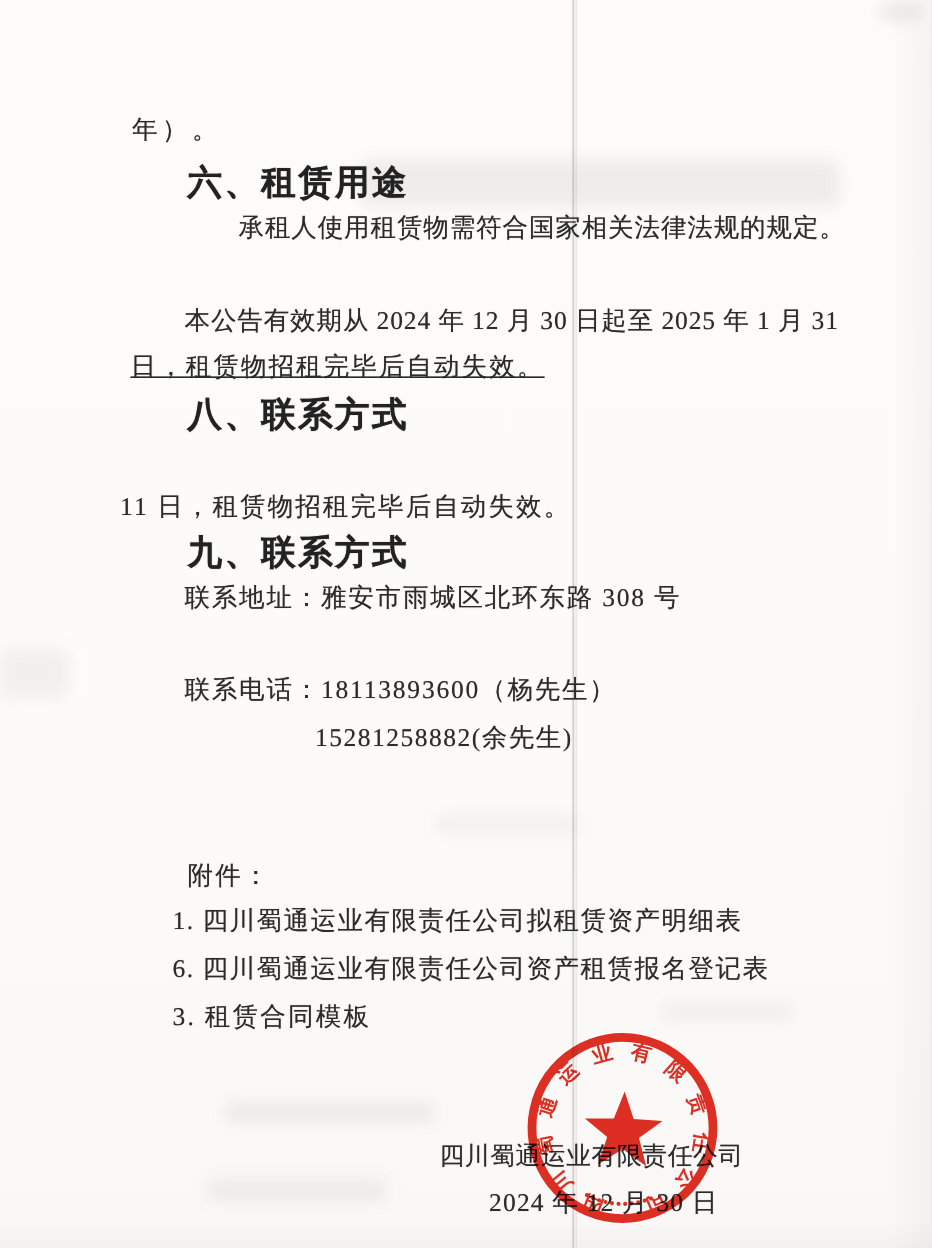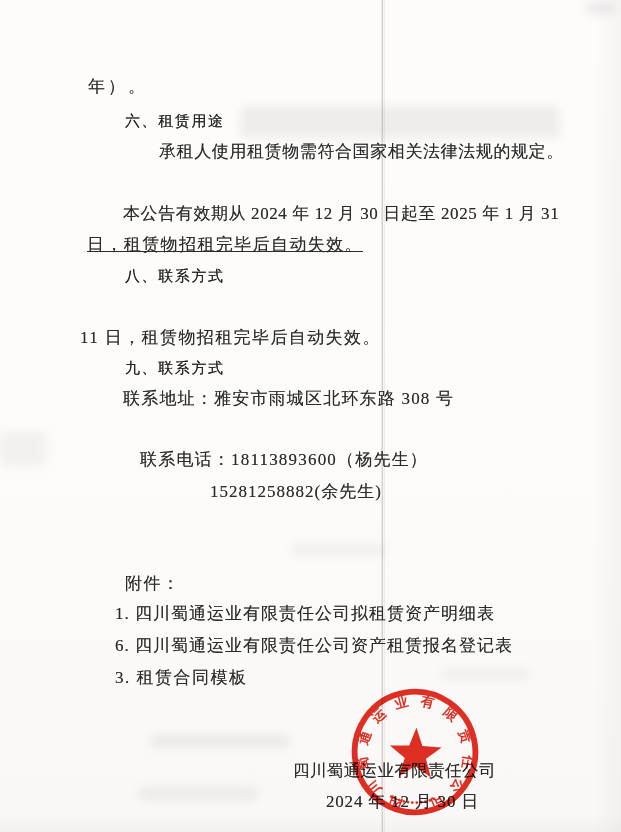--- a/index.html
+++ b/index.html
@@ -52,39 +52,39 @@
   .line {
     position: absolute;
     white-space: nowrap;
     font-size: 17px;
     line-height: 22px;
     letter-spacing: 0.6px;
     text-shadow: 0 0 0.5px rgba(40,40,40,0.55);
   }
   .heading {
     font-family: "Liberation Sans", "DejaVu Sans", sans-serif;
-    font-weight: normal;
-    font-size: 15px;
+    font-weight: bold;
+    font-size: 23px;
     letter-spacing: 1.6px;
     color: #222;
     text-shadow: 0 0 0.6px rgba(20,20,20,0.7);
   }
 
   .l-intro   { left: 88px;  top: 76px;  letter-spacing: 3px; }
   .l-h6      { left: 125px; top: 110px; }
   .l-s6a     { left: 123px; top: 141px; margin-left: 36px; }
   .l-h7      { left: 125px; top: 171px; }
   .l-s7a     { left: 123px; top: 203px; text-align: right; }
   .l-s7b     { left: 87px;  top: 234px; letter-spacing: 1.4px; text-decoration: underline; }
   .l-h8      { left: 125px; top: 265px; }
   .l-s8a     { left: 123px; top: 296px; }
   .l-s8b     { left: 80px;  top: 327px; letter-spacing: 1.4px; }
   .l-h9      { left: 125px; top: 357px; }
   .l-addr    { left: 123px; top: 388px; letter-spacing: 1.2px; }
-  .l-tel1    { left: 123px; top: 449px; letter-spacing: 1.2px; margin-left: 17px; }
+  .l-tel1    { left: 123px; top: 449px; letter-spacing: 1.2px; }
   .l-tel2    { left: 210px; top: 481px; letter-spacing: 1.0px; }
   .l-attach  { left: 125px; top: 573px; letter-spacing: 1.5px; }
   .l-a1      { left: 115px; top: 603px; letter-spacing: 1.0px; }
   .l-a2      { left: 115px; top: 635px; letter-spacing: 1.0px; }
   .l-a3      { left: 115px; top: 667px; letter-spacing: 1.5px; }
   .l-company { left: 293px; top: 760px; letter-spacing: 0.4px; font-size: 16.5px; }
   .l-date    { left: 326px; top: 791px; letter-spacing: 0.8px; }
 
   
   .seal {

